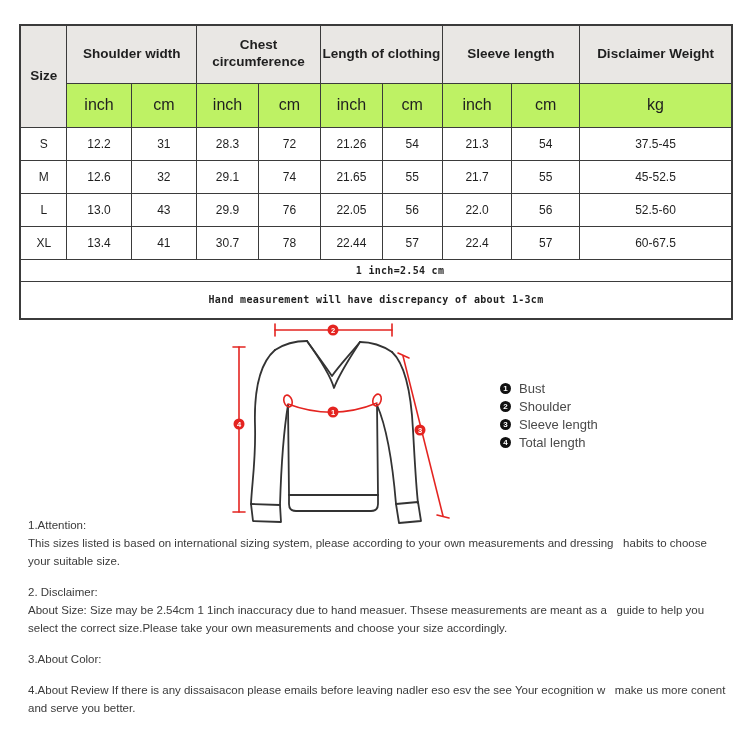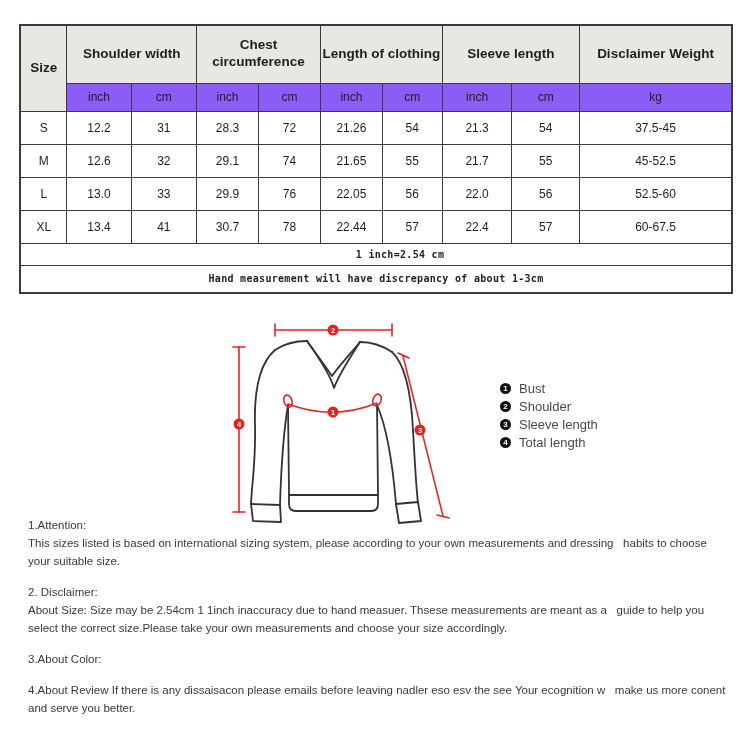--- a/index.html
+++ b/index.html
@@ -12,25 +12,25 @@
     border-collapse:collapse; table-layout:fixed;
     border:2px solid #3b3b3b;
   }
   table.size-table td {
     border:1px solid #3b3b3b;
     text-align:center; vertical-align:middle;
     font-size:12px; color:#1f1f1f;
     overflow:hidden;
   }
   tr.row-h1 td { height:58px; background:#e9e7e4; font-weight:bold; font-size:13.5px; line-height:1.25; }
-  tr.row-h2 td { height:28px; background:#8b5cf6; font-size:12px; }
+  tr.row-h2 td { height:44px; background:#bef264; font-size:16px; }
   tr.row-data td { height:33px; background:#ffffff; }
   td.size-label { font-size:13px; }
   tr.row-foot1 td { height:22px; font-family:"DejaVu Sans Mono", monospace; font-weight:bold; font-size:10px; letter-spacing:0.3px;padding-left:48px; }
-  tr.row-foot2 td { height:28px; font-family:"DejaVu Sans Mono", monospace; font-weight:bold; font-size:10px; letter-spacing:0.3px;text-align:center; }
+  tr.row-foot2 td { height:38px; font-family:"DejaVu Sans Mono", monospace; font-weight:bold; font-size:10px; letter-spacing:0.3px;text-align:center; }
 
   
   svg.diagram { position:absolute; left:222px; top:313px; width:254px; height:226px; }
 
   .legend { position:absolute; left:500px; top:379px; }
   .legend-item { display:flex; align-items:center; height:18px; }
   .legend-dot {
     width:11px; height:11px; border-radius:50%; background:#111;
     color:#fff; font-size:8px; font-weight:bold;
     display:flex; align-items:center; justify-content:center;
@@ -102,21 +102,21 @@
         <td>74</td>
         <td>21.65</td>
         <td>55</td>
         <td>21.7</td>
         <td>55</td>
         <td>45-52.5</td>
       </tr>
       <tr class="row-data">
         <td class="size-label">L</td>
         <td>13.0</td>
-        <td>33</td>
+        <td>43</td>
         <td>29.9</td>
         <td>76</td>
         <td>22.05</td>
         <td>56</td>
         <td>22.0</td>
         <td>56</td>
         <td>52.5-60</td>
       </tr>
       <tr class="row-data">
         <td class="size-label">XL</td>

